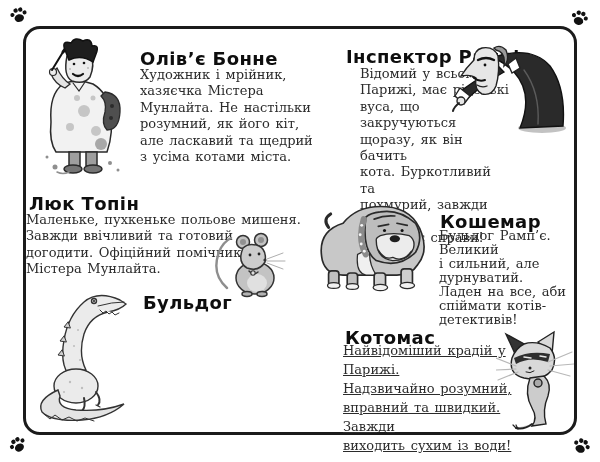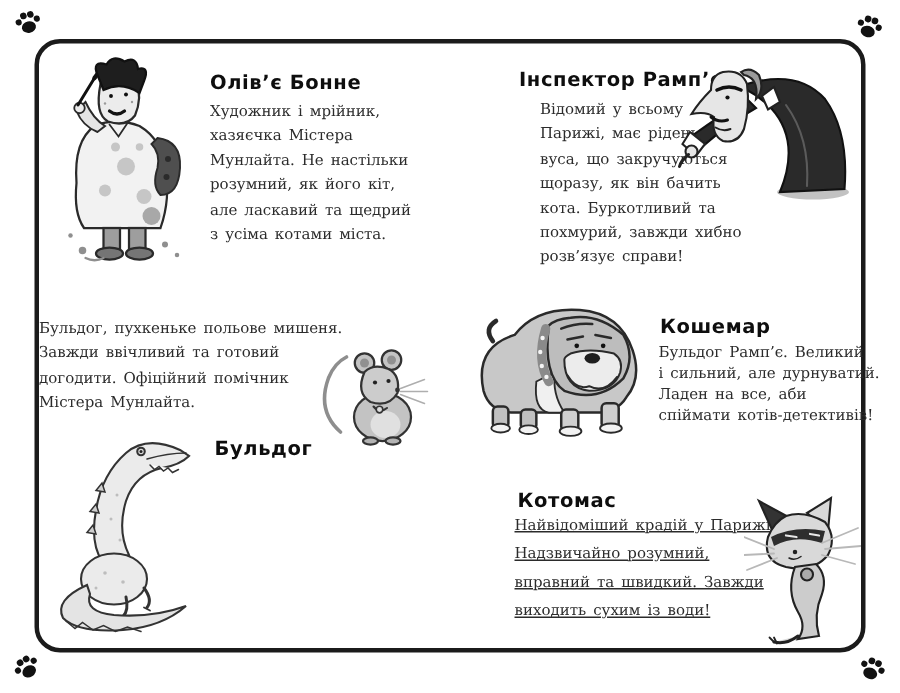--- a/index.html
+++ b/index.html
@@ -9,24 +9,24 @@
     overflow:hidden;font-family:"DejaVu Serif",serif;color:#262626;
   }
   .frame{
     position:absolute;left:23px;top:26px;width:548px;height:403px;
     border:3px solid #1b1b1b;border-radius:17px;background:transparent;
   }
   .paw{position:absolute;width:19px;height:19px;}
   .paw svg{width:100%;height:100%;display:block;}
   .char-name{
     position:absolute;font-family:"DejaVu Sans",sans-serif;font-weight:700;
-    font-size:13px;letter-spacing:.4px;color:#0e0e0e;white-space:nowrap;
+    font-size:18px;letter-spacing:.4px;color:#0e0e0e;white-space:nowrap;
   }
   .char-desc{
-    position:absolute;font-size:10px;color:#2b2b2b;white-space:pre-line;
+    position:absolute;font-size:13px;color:#2b2b2b;white-space:pre-line;
     word-spacing:1.5px;
   }
   .lh16{line-height:16.4px;}
   .lh18{line-height:14px;}
   .lh19{line-height:19px;}
   .art{position:absolute;}
   .art svg{width:100%;height:100%;display:block;}
 </style>
 </head>
 <body>
@@ -139,21 +139,22 @@
         <path d="M30,6 Q22,8 22,18 Q14,26 9,34 Q19,32 24,36 Q22,48 30,52 Q40,54 44,44 Q48,30 46,14 Q42,4 30,6 Z" fill="#e6e6e6" stroke="#222"></path>
         <path d="M44,8 Q54,10 52,24 Q58,18 54,8 Q48,2 42,6 Z" fill="#9a9a9a" stroke="#222"></path>
         <path d="M26,18 Q34,14 42,18" stroke="#111" stroke-width="2.4"></path>
         <circle cx="33" cy="23" r="1.4" fill="#111" stroke="none"></circle>
         <path d="M22,36 Q27,40 33,38" stroke="#111" stroke-width="2"></path>
         <path d="M25,43 Q30,46 35,44" stroke="#222" stroke-width="1.3"></path>
       </g>
     </svg>
   </div>
 
-  <div class="char-desc lh16" style="left:26px;top:212px;width:280px;">Бульдог, пухкеньке польове мишеня.
+  <div class="char-name" style="left:29px;top:193px;">Люк Топін</div>
+  <div class="char-desc lh16" style="left:26px;top:212px;width:280px;">Маленьке, пухкеньке польове мишеня.
 Завжди ввічливий та готовий
 догодити. Офіційний помічник
 Містера Мунлайта.</div>
   <div class="art" style="left:211px;top:230px;width:78px;height:68px;">
     <svg viewBox="0 0 78 68">
       <g stroke="#333" stroke-width="1.5" stroke-linecap="round" fill="none">
         <path d="M16,58 Q0,44 8,22 Q12,12 20,8" stroke="#8e8e8e" stroke-width="2.4"></path>
         <ellipse cx="44" cy="48" rx="19" ry="16" fill="#c3c3c3"></ellipse>
         <ellipse cx="46" cy="53" rx="10" ry="9" fill="#e0e0e0" stroke="none"></ellipse>
         <circle cx="32" cy="12" r="6.5" fill="#c3c3c3"></circle>

